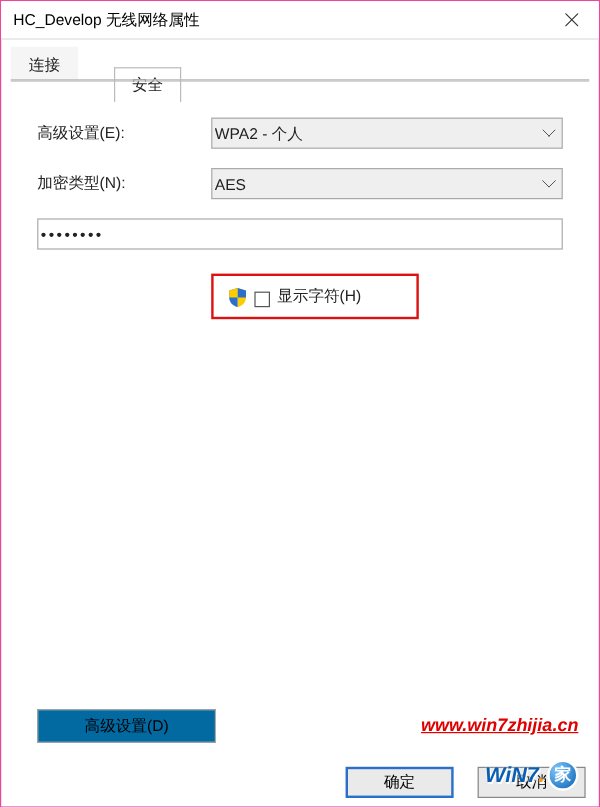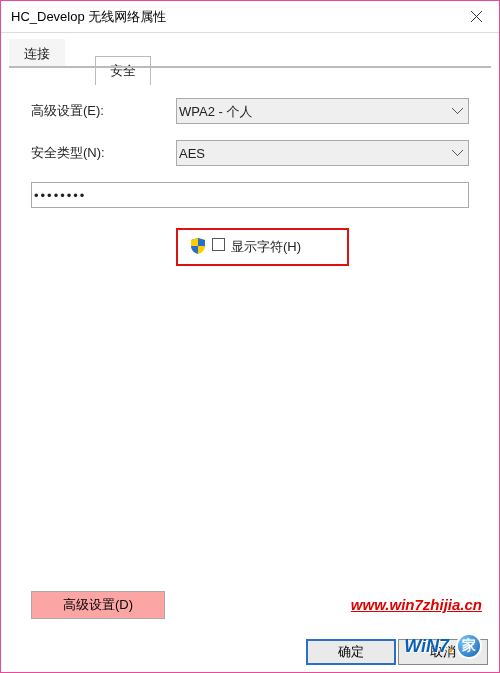--- a/index.html
+++ b/index.html
@@ -18,31 +18,31 @@
   .tabs-wrap .line { position: absolute; left: 8px; right: 8px; bottom: 0; height: 1px; background: #bbb; }
   .form-row { display: flex; align-items: center; margin-bottom: 16px; }
   .label { width: 145px; font-size: 13px; color: #222; }
   .field { flex: 1; }
   select, input[type="password"] {
     width: 100%; height: 26px; font-size: 13px; padding: 2px 2px;
     border: 1px solid #aaa; background: #f3f3f3; color: #222;
   }
   input[type="password"] { background: #fff; letter-spacing: 2px; }
   select { appearance: none; -webkit-appearance: none; background-image: linear-gradient(45deg, transparent 46%, #555 46% 54%, transparent 54%), linear-gradient(-45deg, transparent 46%, #555 46% 54%, transparent 54%); background-position: right 10px center, right 5px center; background-size: 6px 6px, 6px 6px; background-repeat: no-repeat; padding-right: 24px; background-color: #efefef; }
-  .highlight-box { border: 2px solid #d11; display: inline-flex; align-items: flex-start; padding: 8px 46px 8px 12px; margin-left: 145px; margin-top: 4px; }
+  .highlight-box { border: 2px solid #d11; display: inline-flex; align-items: flex-end; padding: 8px 46px 8px 12px; margin-left: 145px; margin-top: 4px; }
   .shield { width: 16px; height: 16px; margin-right: 6px; }
   .checkbox { width: 13px; height: 13px; border: 1px solid #555; margin-right: 6px; display: inline-block; background: #fff; cursor: pointer; }
   .check-label { font-size: 13px; color: #222; }
-  .adv-btn { position: absolute; left: 22px; top: 523px; width: 134px; height: 28px; font-size: 13px; background: #fca5a5; border: 1px solid #aaa; cursor: pointer; }
+  .adv-btn { position: absolute; left: 22px; top: 523px; width: 149px; height: 28px; font-size: 13px; background: #0369a1; border: 1px solid #aaa; cursor: pointer; }
   .watermark { position: absolute; right: 18px; bottom: 60px; font-size: 15px; font-weight: bold; color: #e00000; font-style: italic; text-decoration: underline; }
   .logo { position: absolute; right: 18px; bottom: 14px; display: flex; align-items: center; }
   .logo-text { font-size: 18px; font-weight: 900; font-style: italic; color: #0a5fb0; text-shadow: 0 0 2px #fff, 1px 1px 0 #fff; }
   .logo-dot { color: #ff9900; }
   .logo-ball { width: 26px; height: 26px; border-radius: 50%; background: radial-gradient(circle at 30% 30%, #7ec8ff, #0a5fb0); margin-left: 2px; position: relative; display: flex; align-items: center; justify-content: center; color: #fff; font-size: 14px; font-weight: bold; border: 2px solid #fff; }
-  .button-row { position: absolute; bottom: 8px; right: 12px; left: 12px; display: flex; justify-content: flex-end; gap: 2px; }
+  .button-row { position: absolute; bottom: 8px; right: 12px; left: 12px; display: flex; justify-content: flex-end; gap: 20px; }
   .dlg-btn { width: 90px; height: 26px; font-size: 13px; background: #eaeaea; border: 1px solid #888; cursor: pointer; }
   .dlg-btn.primary { border: 2px solid #2a6fc9; }
 </style>
 </head>
 <body>
 
 <div class="window">
 
   <div class="titlebar">
     <span class="titlebar-title">HC_Develop 无线网络属性</span>
@@ -66,21 +66,21 @@
     <div class="form-row">
       <div class="label">高级设置(E):</div>
       <div class="field">
         <select>
           <option>WPA2 - 个人</option>
         </select>
       </div>
     </div>
 
     <div class="form-row">
-      <div class="label">安全类型(N):</div>
+      <div class="label">加密类型(N):</div>
       <div class="field">
         <select>
           <option>AES</option>
         </select>
       </div>
     </div>
 
     <div class="form-row">
       <div class="field">
         <input type="password" value="●●●●●●●●" style="">

